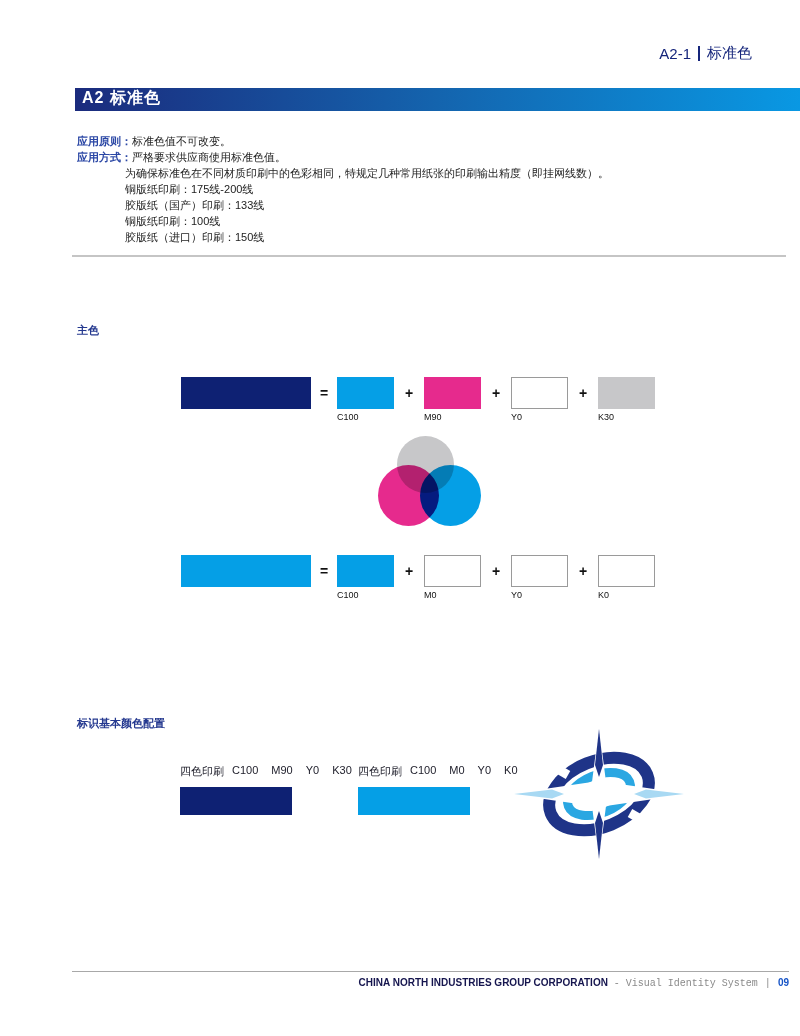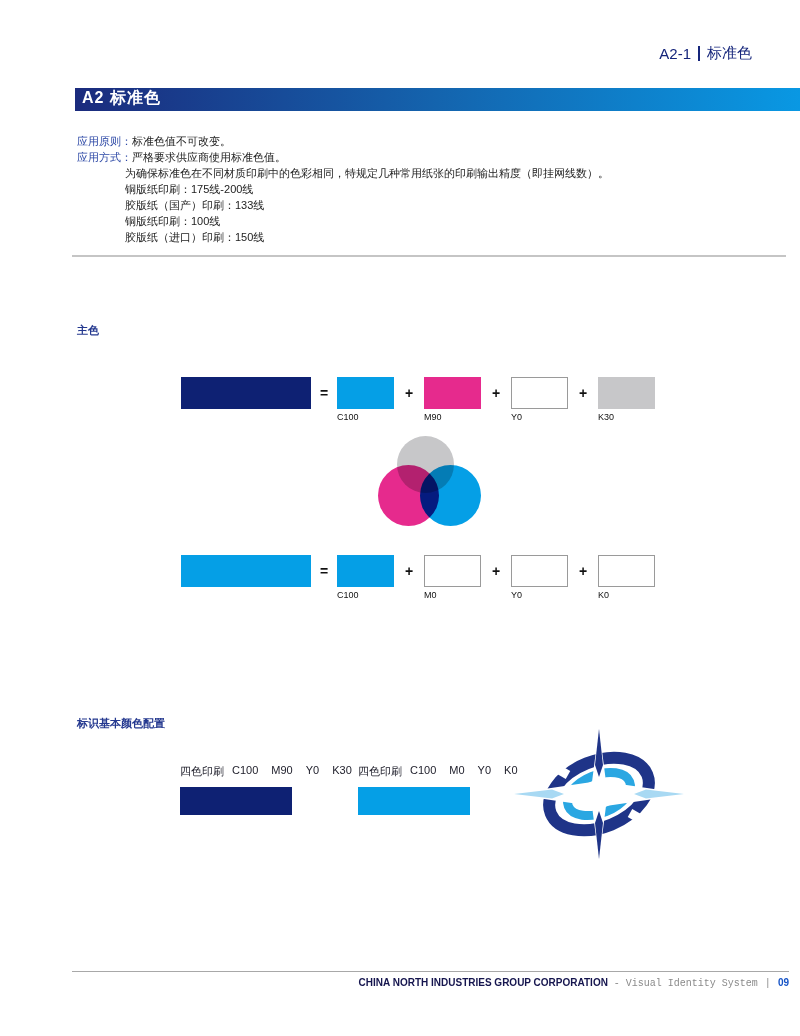--- a/index.html
+++ b/index.html
@@ -20,21 +20,21 @@
   
   .title-bar {
     position:absolute; left:75px; right:0; top:88px; height:23px;
     background:linear-gradient(90deg,#1b2b7d 0%,#1464ae 50%,#0998e3 100%);
     display:flex; 
   }
   .title-bar .title { color:#ffffff; font-weight:bold; font-size:16px; padding-left:7px; letter-spacing:1px; }
 
   
   .intro { position:absolute; left:77px; top:133px; font-size:11px; line-height:16px; color:#222222; }
-  .intro-label { color:#2b47a5; font-weight:normal;margin-top:21px; }
+  .intro-label { color:#2b47a5; font-weight:bold;margin-top:21px; }
   .intro-notes { margin-left:48px; }
 
   .divider { position:absolute; left:72px; top:255px; width:714px; height:2px; background:#c5c5c5; }
 
   .section-label { position:absolute; left:77px; font-size:11px; color:#24388f;font-weight:bold; }
 
   
   .eq-row { position:absolute; left:181px; display:flex; align-items:flex-start; }
   .big-swatch { width:130px; height:32px; }
   .op { width:26px; text-align:center; line-height:32px; font-weight:bold; font-size:14px; color:#111111; }

